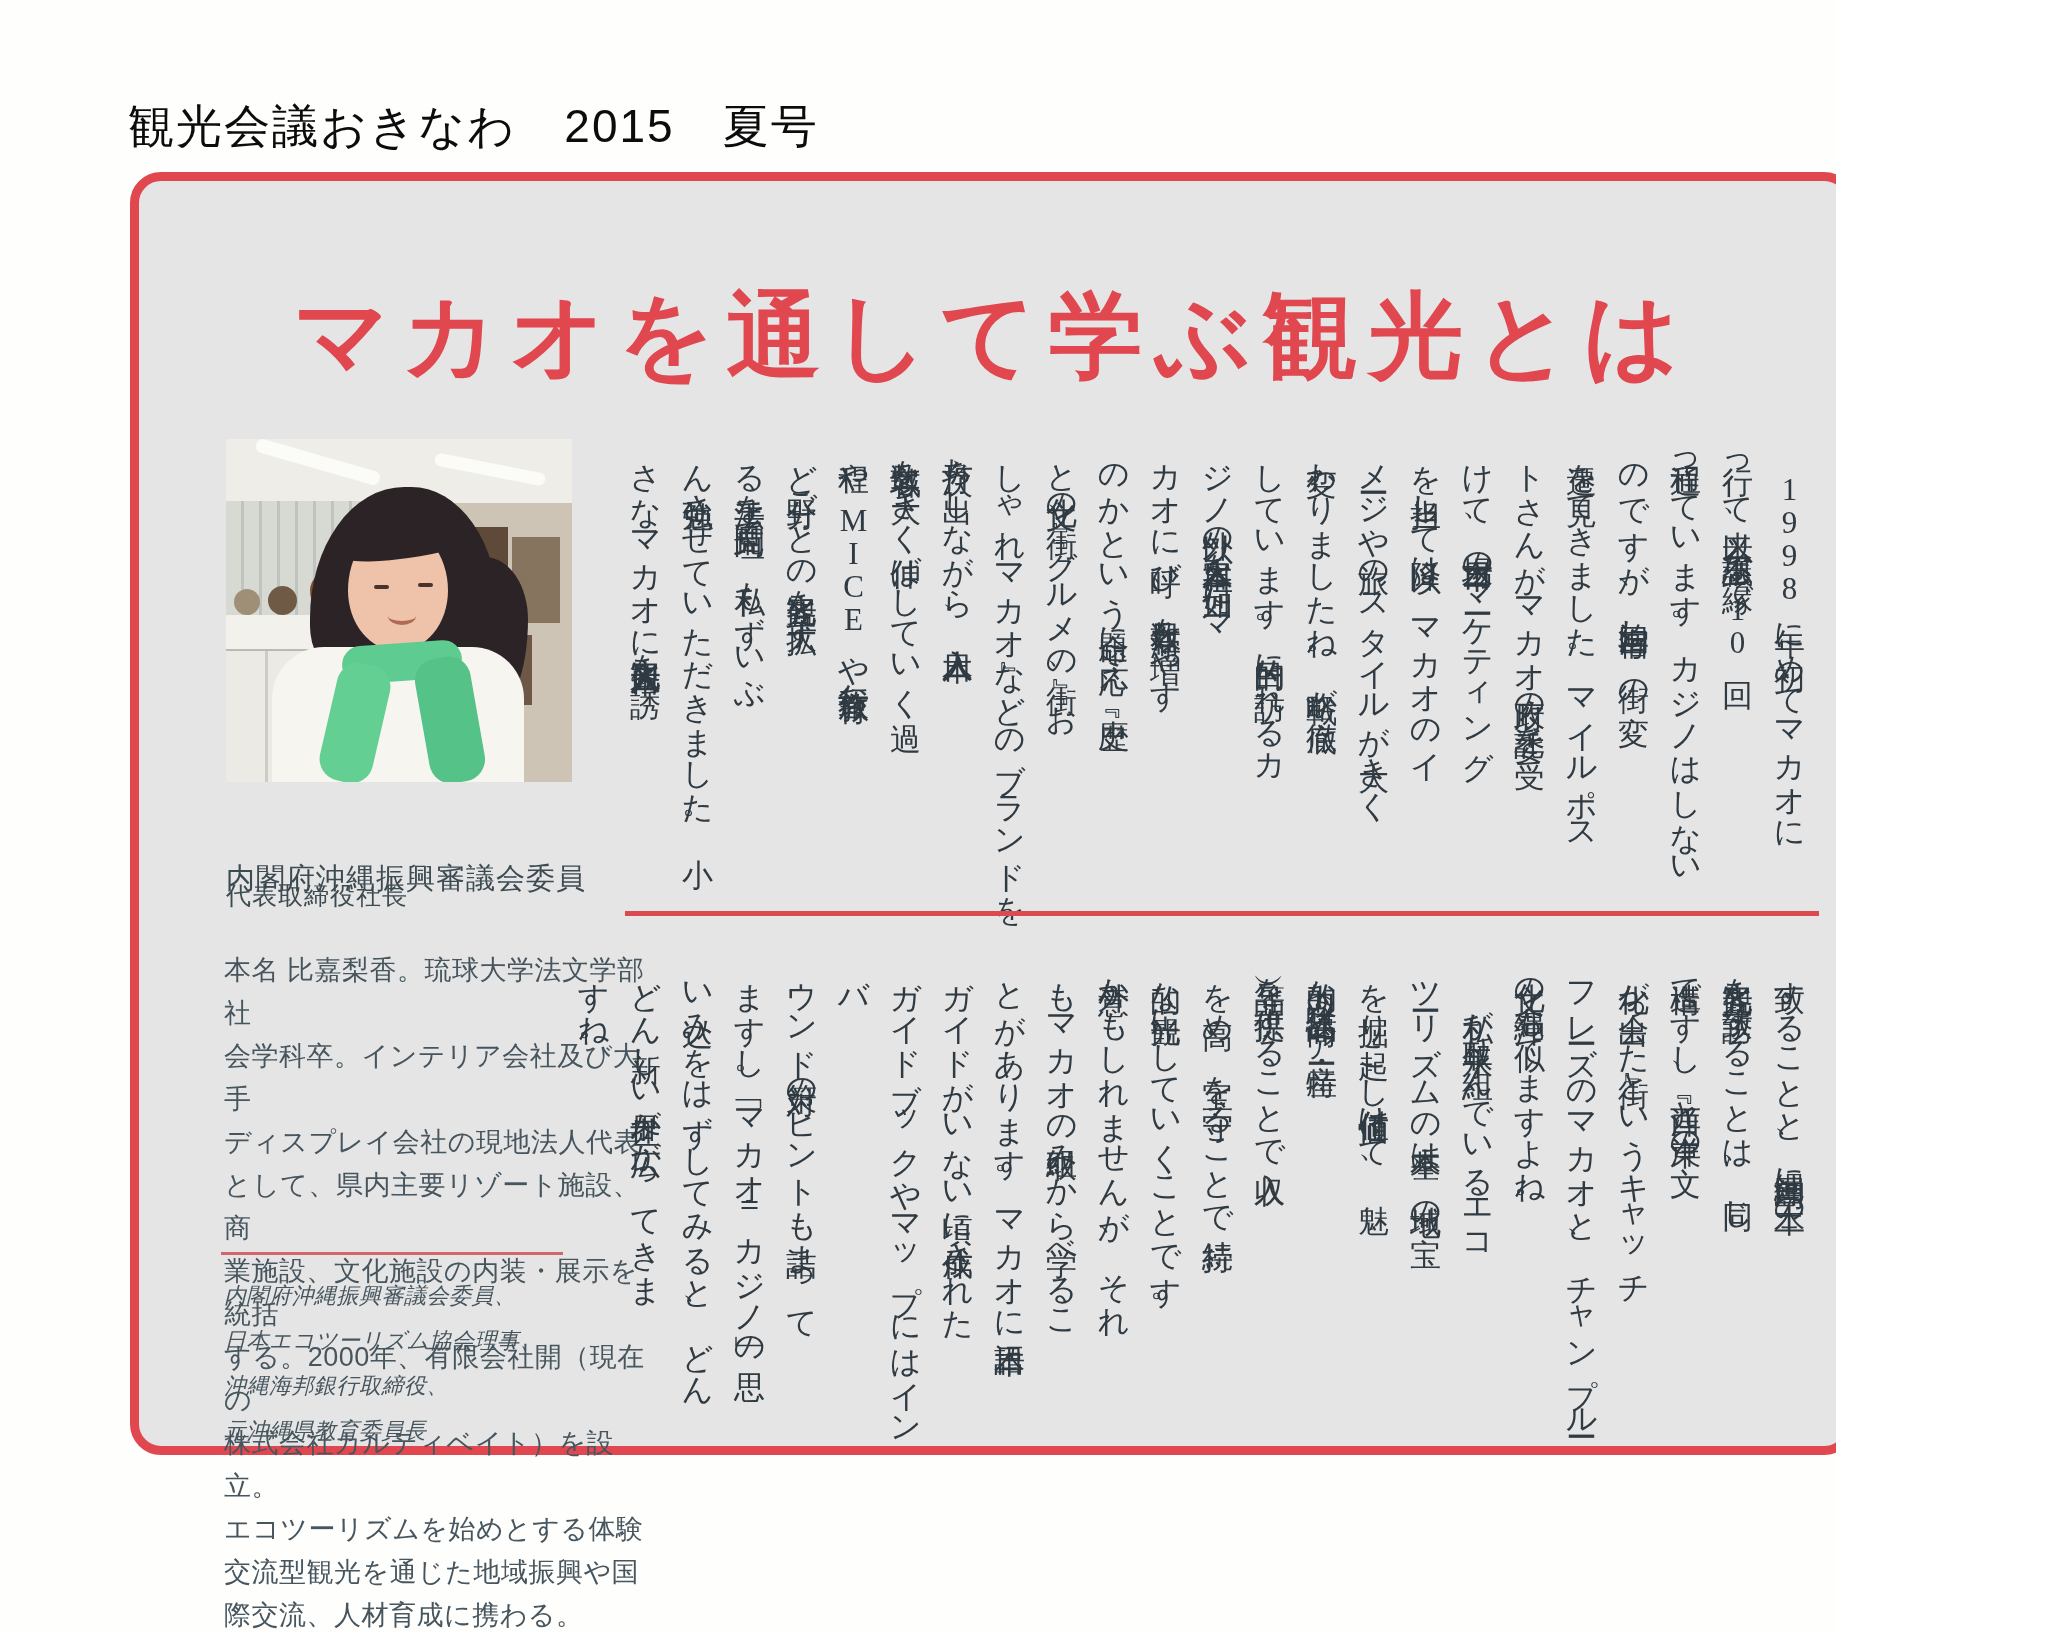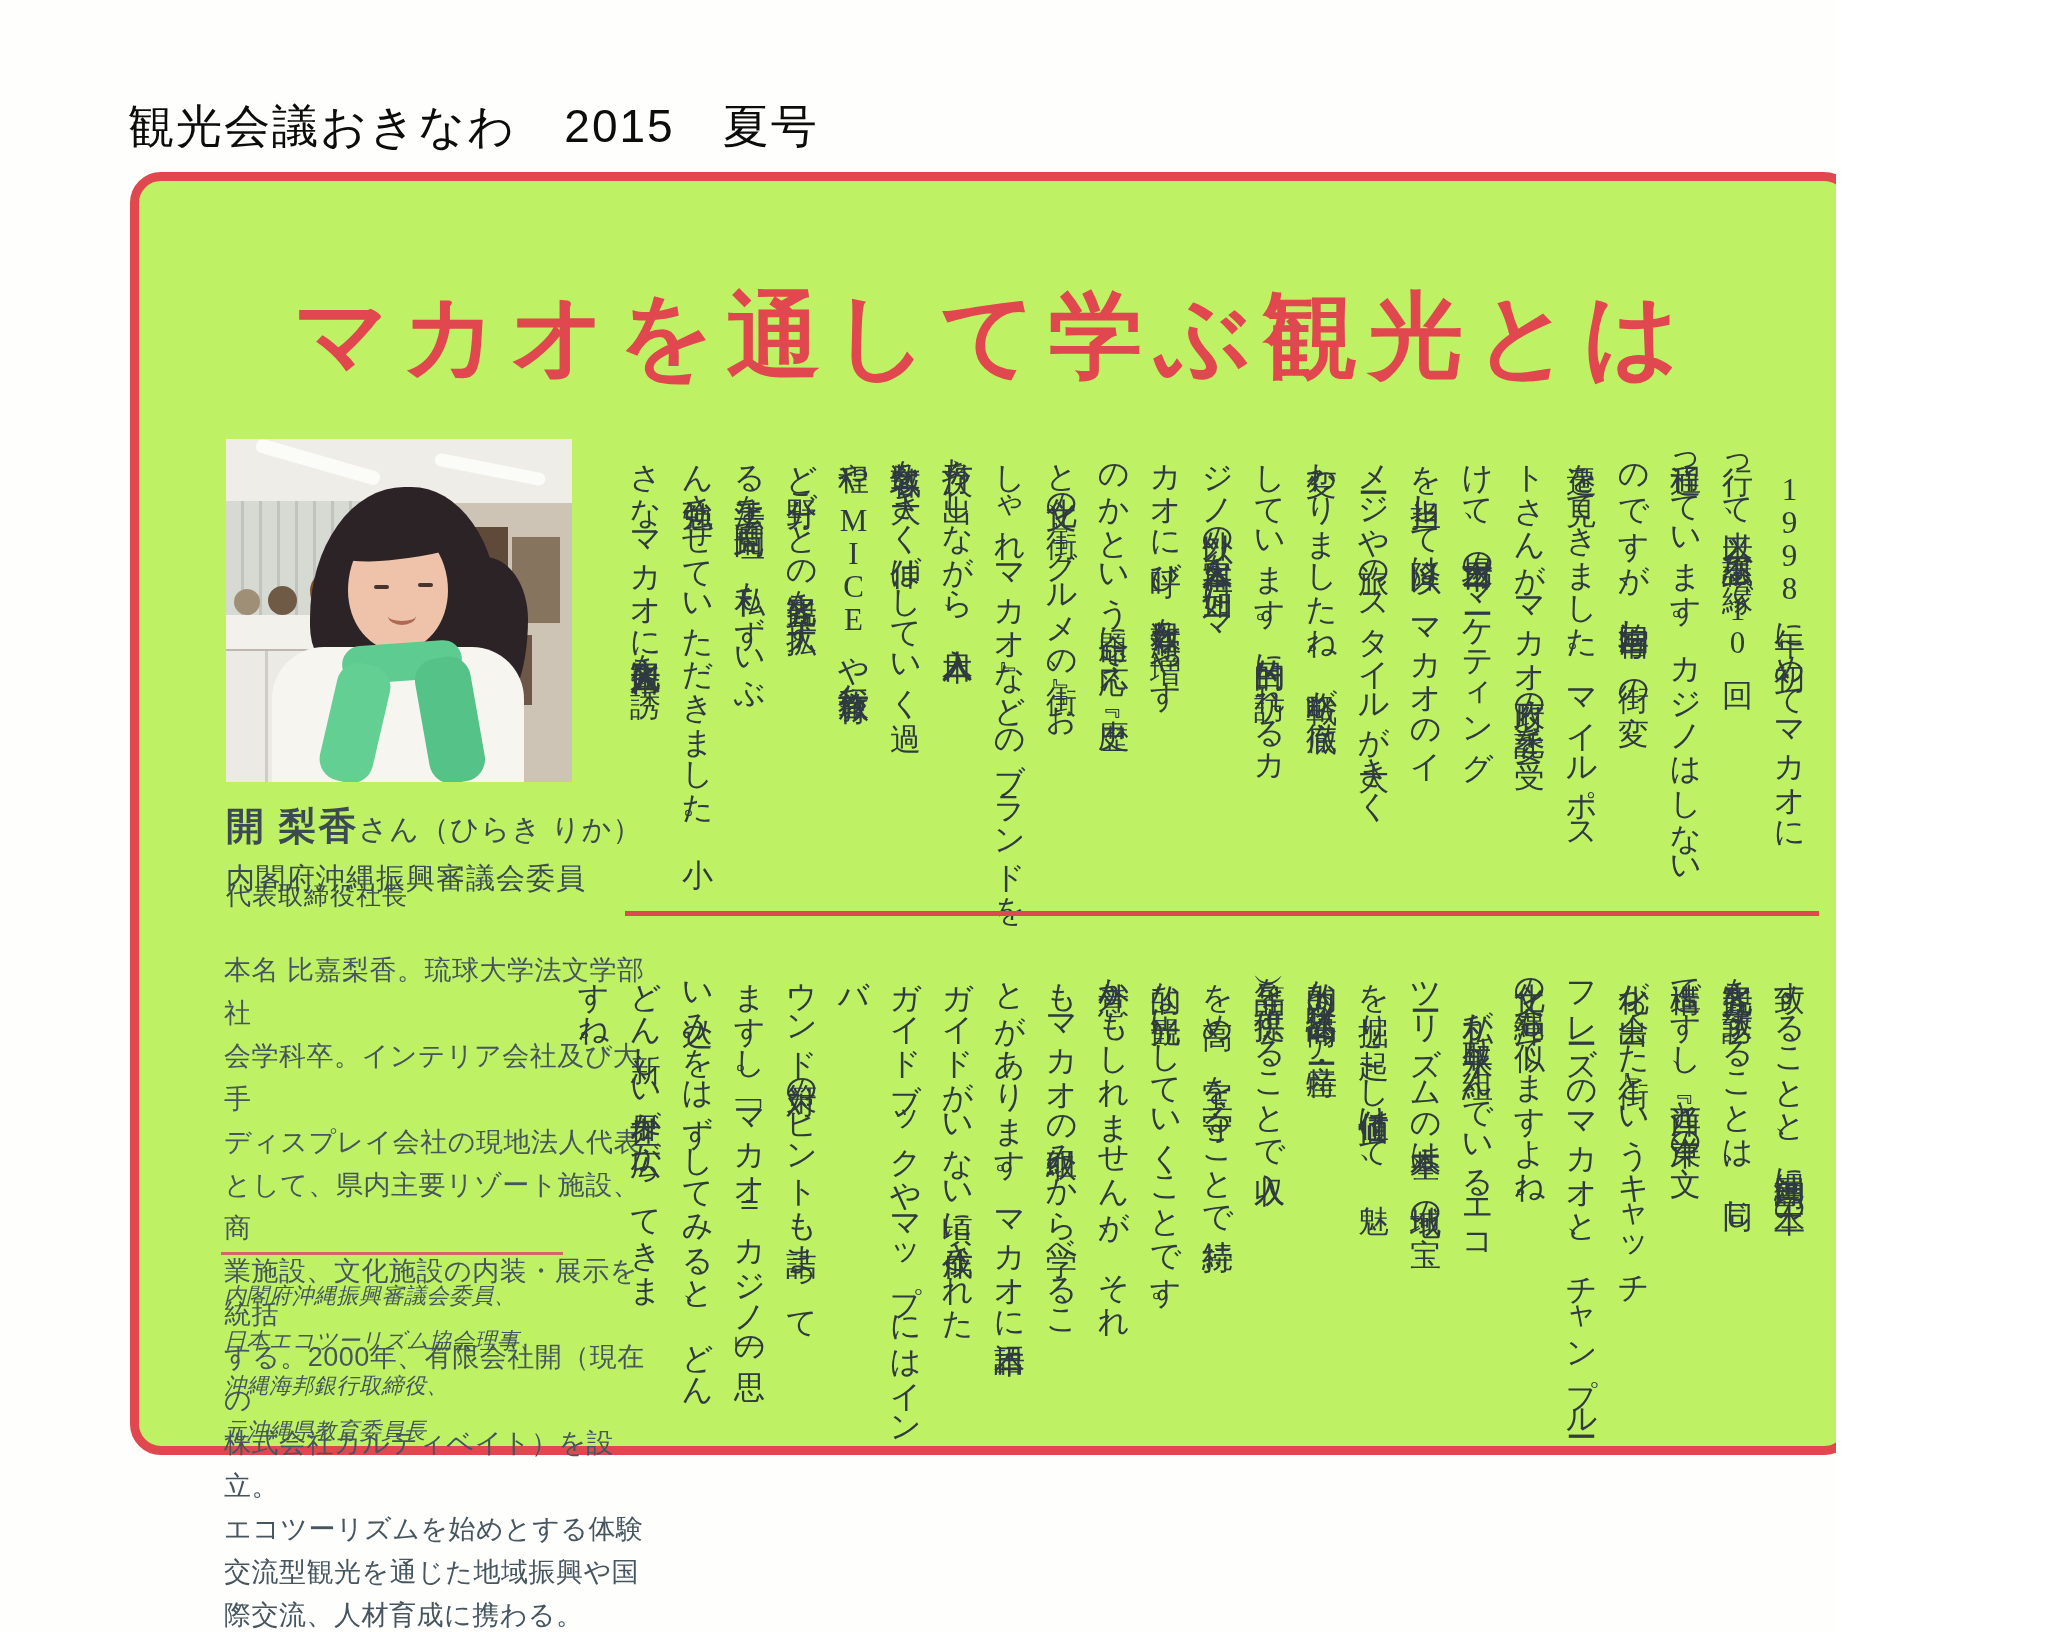--- a/index.html
+++ b/index.html
@@ -10,21 +10,21 @@
   }
   
   .issue-title {
     position:absolute; left:128px; top:96px;
     font-size:46px; letter-spacing:2px; color:#0c0c0c;
     font-family:"Liberation Sans","DejaVu Sans",sans-serif;
   }
   
   .frame {
     position:absolute; left:130px; top:172px; width:1725px; height:1283px;
-    border:9px solid #e0474e; border-radius:31px; background:#bef264;
+    border:9px solid #e0474e; border-radius:31px; background:#e5e5e5;
     box-sizing:border-box;
   }
   .article-title {
     position:absolute; left:0; right:0; top:92px;
     text-align:center;
     font-size:94px; font-weight:bold; letter-spacing:12px;
     color:#e0474e;
     font-family:"Liberation Sans","DejaVu Sans",sans-serif;
   }
   
@@ -133,23 +133,20 @@
       <div class="p-bangs"></div>
       <div class="p-eye-l"></div>
       <div class="p-eye-r"></div>
       <div class="p-smile"></div>
       <div class="p-blouse"></div>
       <div class="p-scarf-neck"></div>
       <div class="p-scarf-l"></div>
       <div class="p-scarf-r"></div>
     </div>
 
-    <div class="caption">
-      <span class="cap-name">開 梨香</span><span class="cap-suffix">さん（ひらき りか）</span>
-    </div>
     <div class="cap-company">内閣府沖縄振興審議会委員</div>
     <div class="cap-role">代表取締役社長</div>
 
     <div class="bio">本名 比嘉梨香。琉球大学法文学部社
 会学科卒。インテリア会社及び大手
 ディスプレイ会社の現地法人代表
 として、県内主要リゾート施設、商
 業施設、文化施設の内装・展示を統括
 する。2000年、有限会社開（現在の
 株式会社カルティベイト）を設立。

